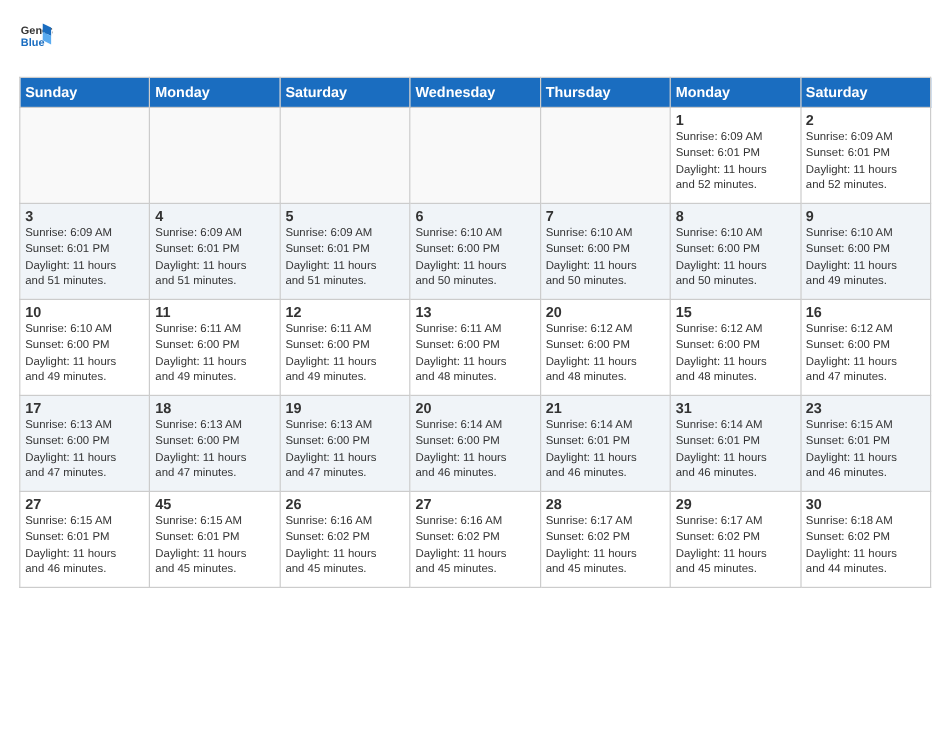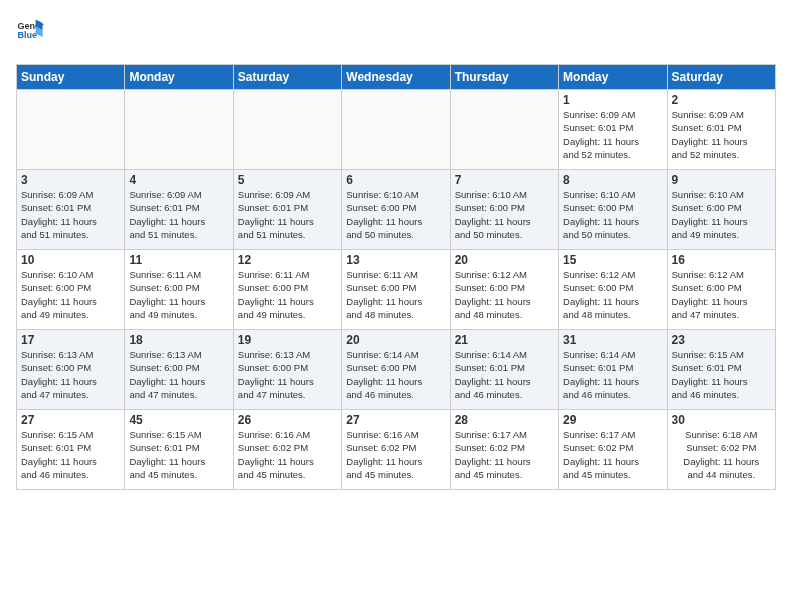--- a/index.html
+++ b/index.html
@@ -324,21 +324,21 @@
           </td>
           <td>
             <span class="day-num">29</span>
             <div class="day-info" style="white-space: pre-line;">Sunrise: 6:17 AM
 Sunset: 6:02 PM
 Daylight: 11 hours
 and 45 minutes.</div>
           </td>
           <td>
             <span class="day-num">30</span>
-            <div class="day-info" style="white-space: pre-line; text-align: center;">Sunrise: 6:18 AM
+            <div class="day-info" style="white-space: pre-line;">Sunrise: 6:18 AM
 Sunset: 6:02 PM
 Daylight: 11 hours
 and 44 minutes.</div>
           </td>
         </tr>
       </tbody>
   </table>
 </div>
 
 </body></html>

